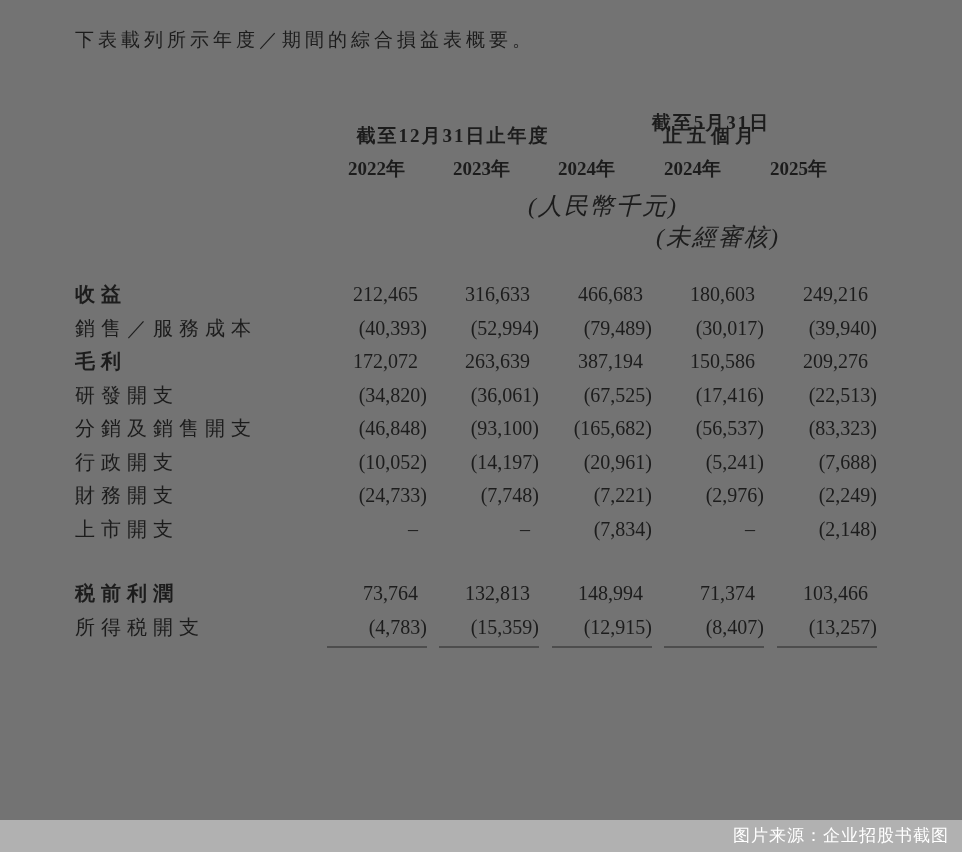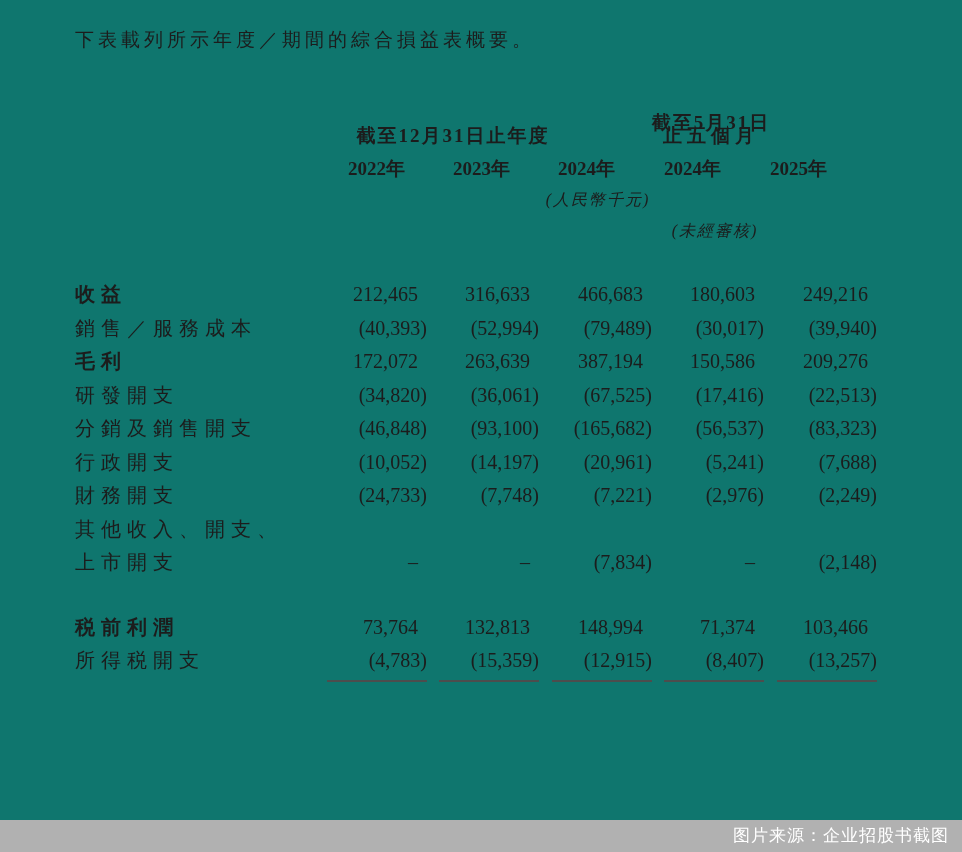--- a/index.html
+++ b/index.html
@@ -1,29 +1,29 @@
 <!DOCTYPE html>
 <html><head>
 <meta charset="utf-8">
 <style>
   html,body{margin:0;padding:0;background:#fff;}
   .page{
-    position:relative;width:962px;height:852px;background:#0f766e;overflow:hidden;
+    position:relative;width:962px;height:852px;background:#737373;overflow:hidden;
     font-family:"Liberation Serif","DejaVu Serif",serif;color:#1c1c1c;
   }
   .title{
     position:absolute;left:75px;top:27px;font-size:19px;letter-spacing:4px;white-space:nowrap;
   }
   .hdr{
     position:absolute;font-weight:bold;font-size:19px;white-space:nowrap;
   }
   .hdr.center{text-align:center;}
   .note{
-    position:absolute;font-style:italic;font-size:16px;letter-spacing:2px;
-    text-align:center;white-space:nowrap;
+    position:absolute;font-style:italic;font-size:24px;letter-spacing:2px;
+    text-align:right;white-space:nowrap;
   }
   table.stmt{
     position:absolute;left:75px;top:278px;width:802px;
     border-collapse:collapse;table-layout:fixed;font-size:20px;
   }
   table.stmt td{padding:0;vertical-align:top;}
   td.lbl{letter-spacing:6px;white-space:nowrap;line-height:33.5px;}
   tr.bold td.lbl{font-weight:bold;}
   td.lbl.indent{padding-left:28px;}
   td.num .val{text-align:right;white-space:nowrap;line-height:33.5px;}
@@ -188,38 +188,20 @@
             <div class="val">(7,221)</div>
           </td>
         <td class="num">
             <div class="val">(2,976)</div>
           </td>
         <td class="num">
             <div class="val">(2,249)</div>
           </td>
       </tr>
       <tr>
-        <td class="lbl">其他收入、開支、</td>
-        <td class="num">
-            <div class="val" style="padding-right: 9px;"></div>
-          </td>
-        <td class="num">
-            <div class="val" style="padding-right: 9px;"></div>
-          </td>
-        <td class="num">
-            <div class="val" style="padding-right: 9px;"></div>
-          </td>
-        <td class="num">
-            <div class="val" style="padding-right: 9px;"></div>
-          </td>
-        <td class="num">
-            <div class="val" style="padding-right: 9px;"></div>
-          </td>
-      </tr>
-      <tr>
         <td class="lbl">上市開支</td>
         <td class="num">
             <div class="val" style="padding-right: 9px;">–</div>
           </td>
         <td class="num">
             <div class="val" style="padding-right: 9px;">–</div>
           </td>
         <td class="num">
             <div class="val">(7,834)</div>
           </td>

